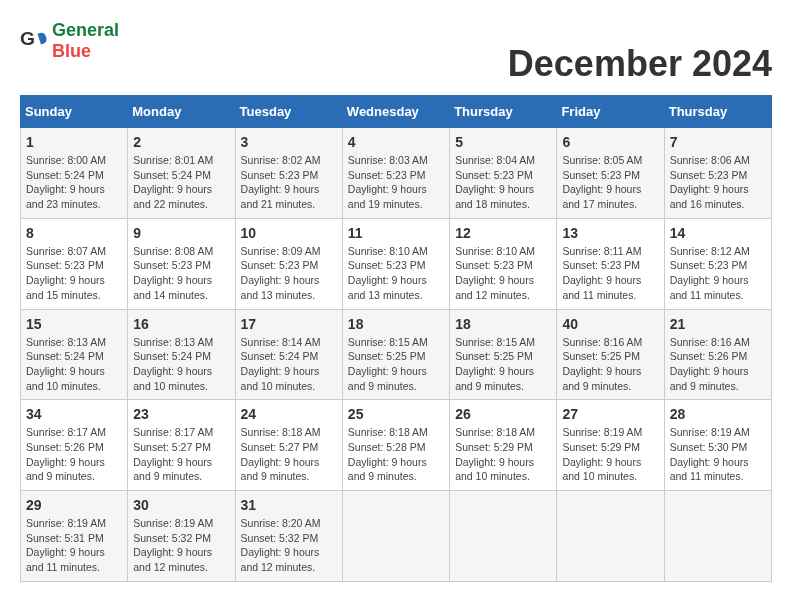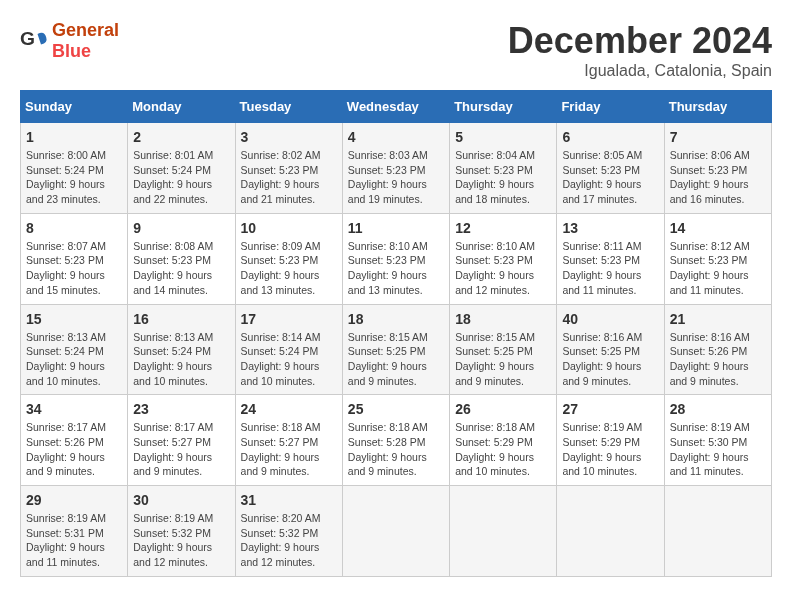--- a/index.html
+++ b/index.html
@@ -20,20 +20,21 @@
       display: flex;
       align-items: center;
       gap: 4px;
     }
     .logo-icon {
       width: 28px;
       height: 28px;
     }
     .title-area {
       text-align: right;
+      margin-top: 23px;
     }
     .month-title {
       font-size: 36px;
       font-weight: bold;
       color: #333;
     }
     .location-title {
       font-size: 16px;
       color: #555;
     }
@@ -83,27 +84,26 @@
 </head>
 <body>
 
 <div class="header-area">
   <div class="logo">
     <svg class="logo-icon" viewBox="0 0 32 32" xmlns="http://www.w3.org/2000/svg">
       <text x="0" y="20" font-size="22" font-weight="bold" fill="#333">G</text>
       <path d="M20 8 Q28 4 30 12 Q32 18 24 20 Z" fill="#2a6db5"></path>
     </svg>
     <div>
-      <span style="font-size:18px;font-weight:bold;color:#c2410c;">General</span><br>
+      <span style="font-size:18px;font-weight:bold;color:#15803d;">General</span><br>
       <span style="font-size:18px;font-weight:bold;color:#ef4444;">Blue</span>
     </div>
   </div>
   <div class="title-area">
     <div class="month-title">December 2024</div>
-    <div class="location-title">Igualada, Catalonia, Spain</div>
   </div>
 </div>
 
 <table>
   <thead>
     <tr>
     <th>Sunday</th>
         <th>Monday</th>
         <th>Tuesday</th>
         <th>Wednesday</th>

